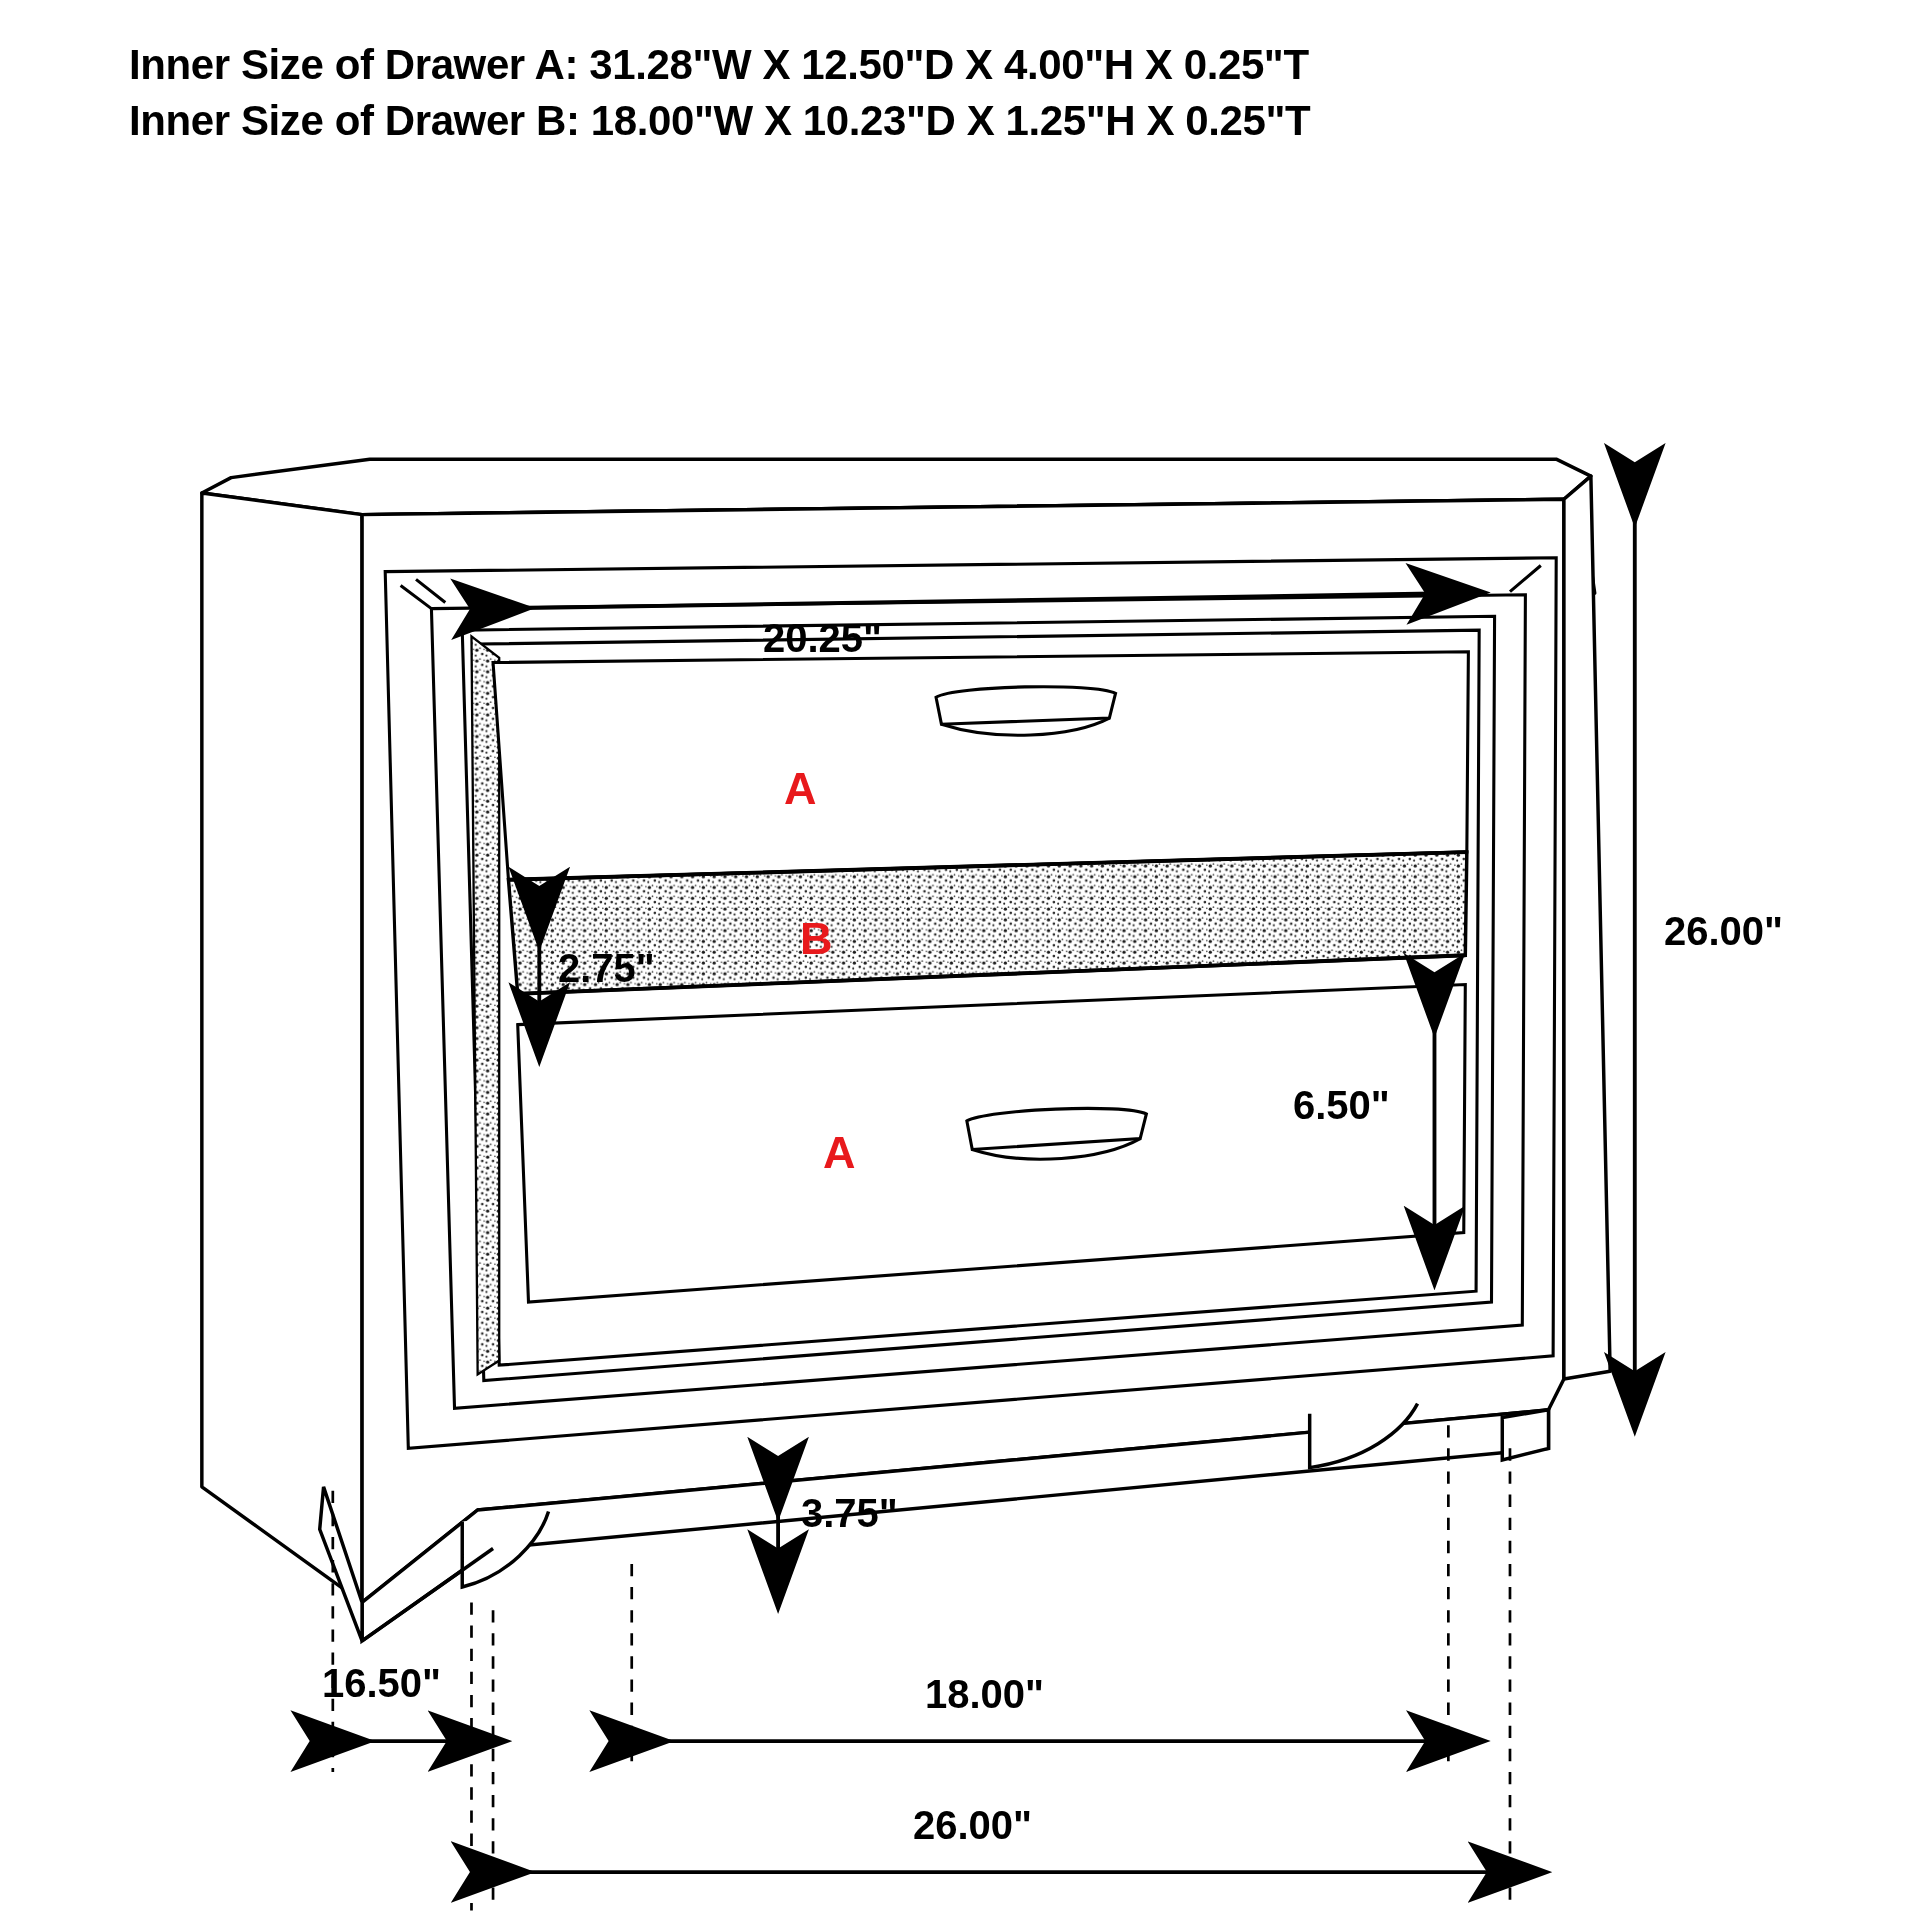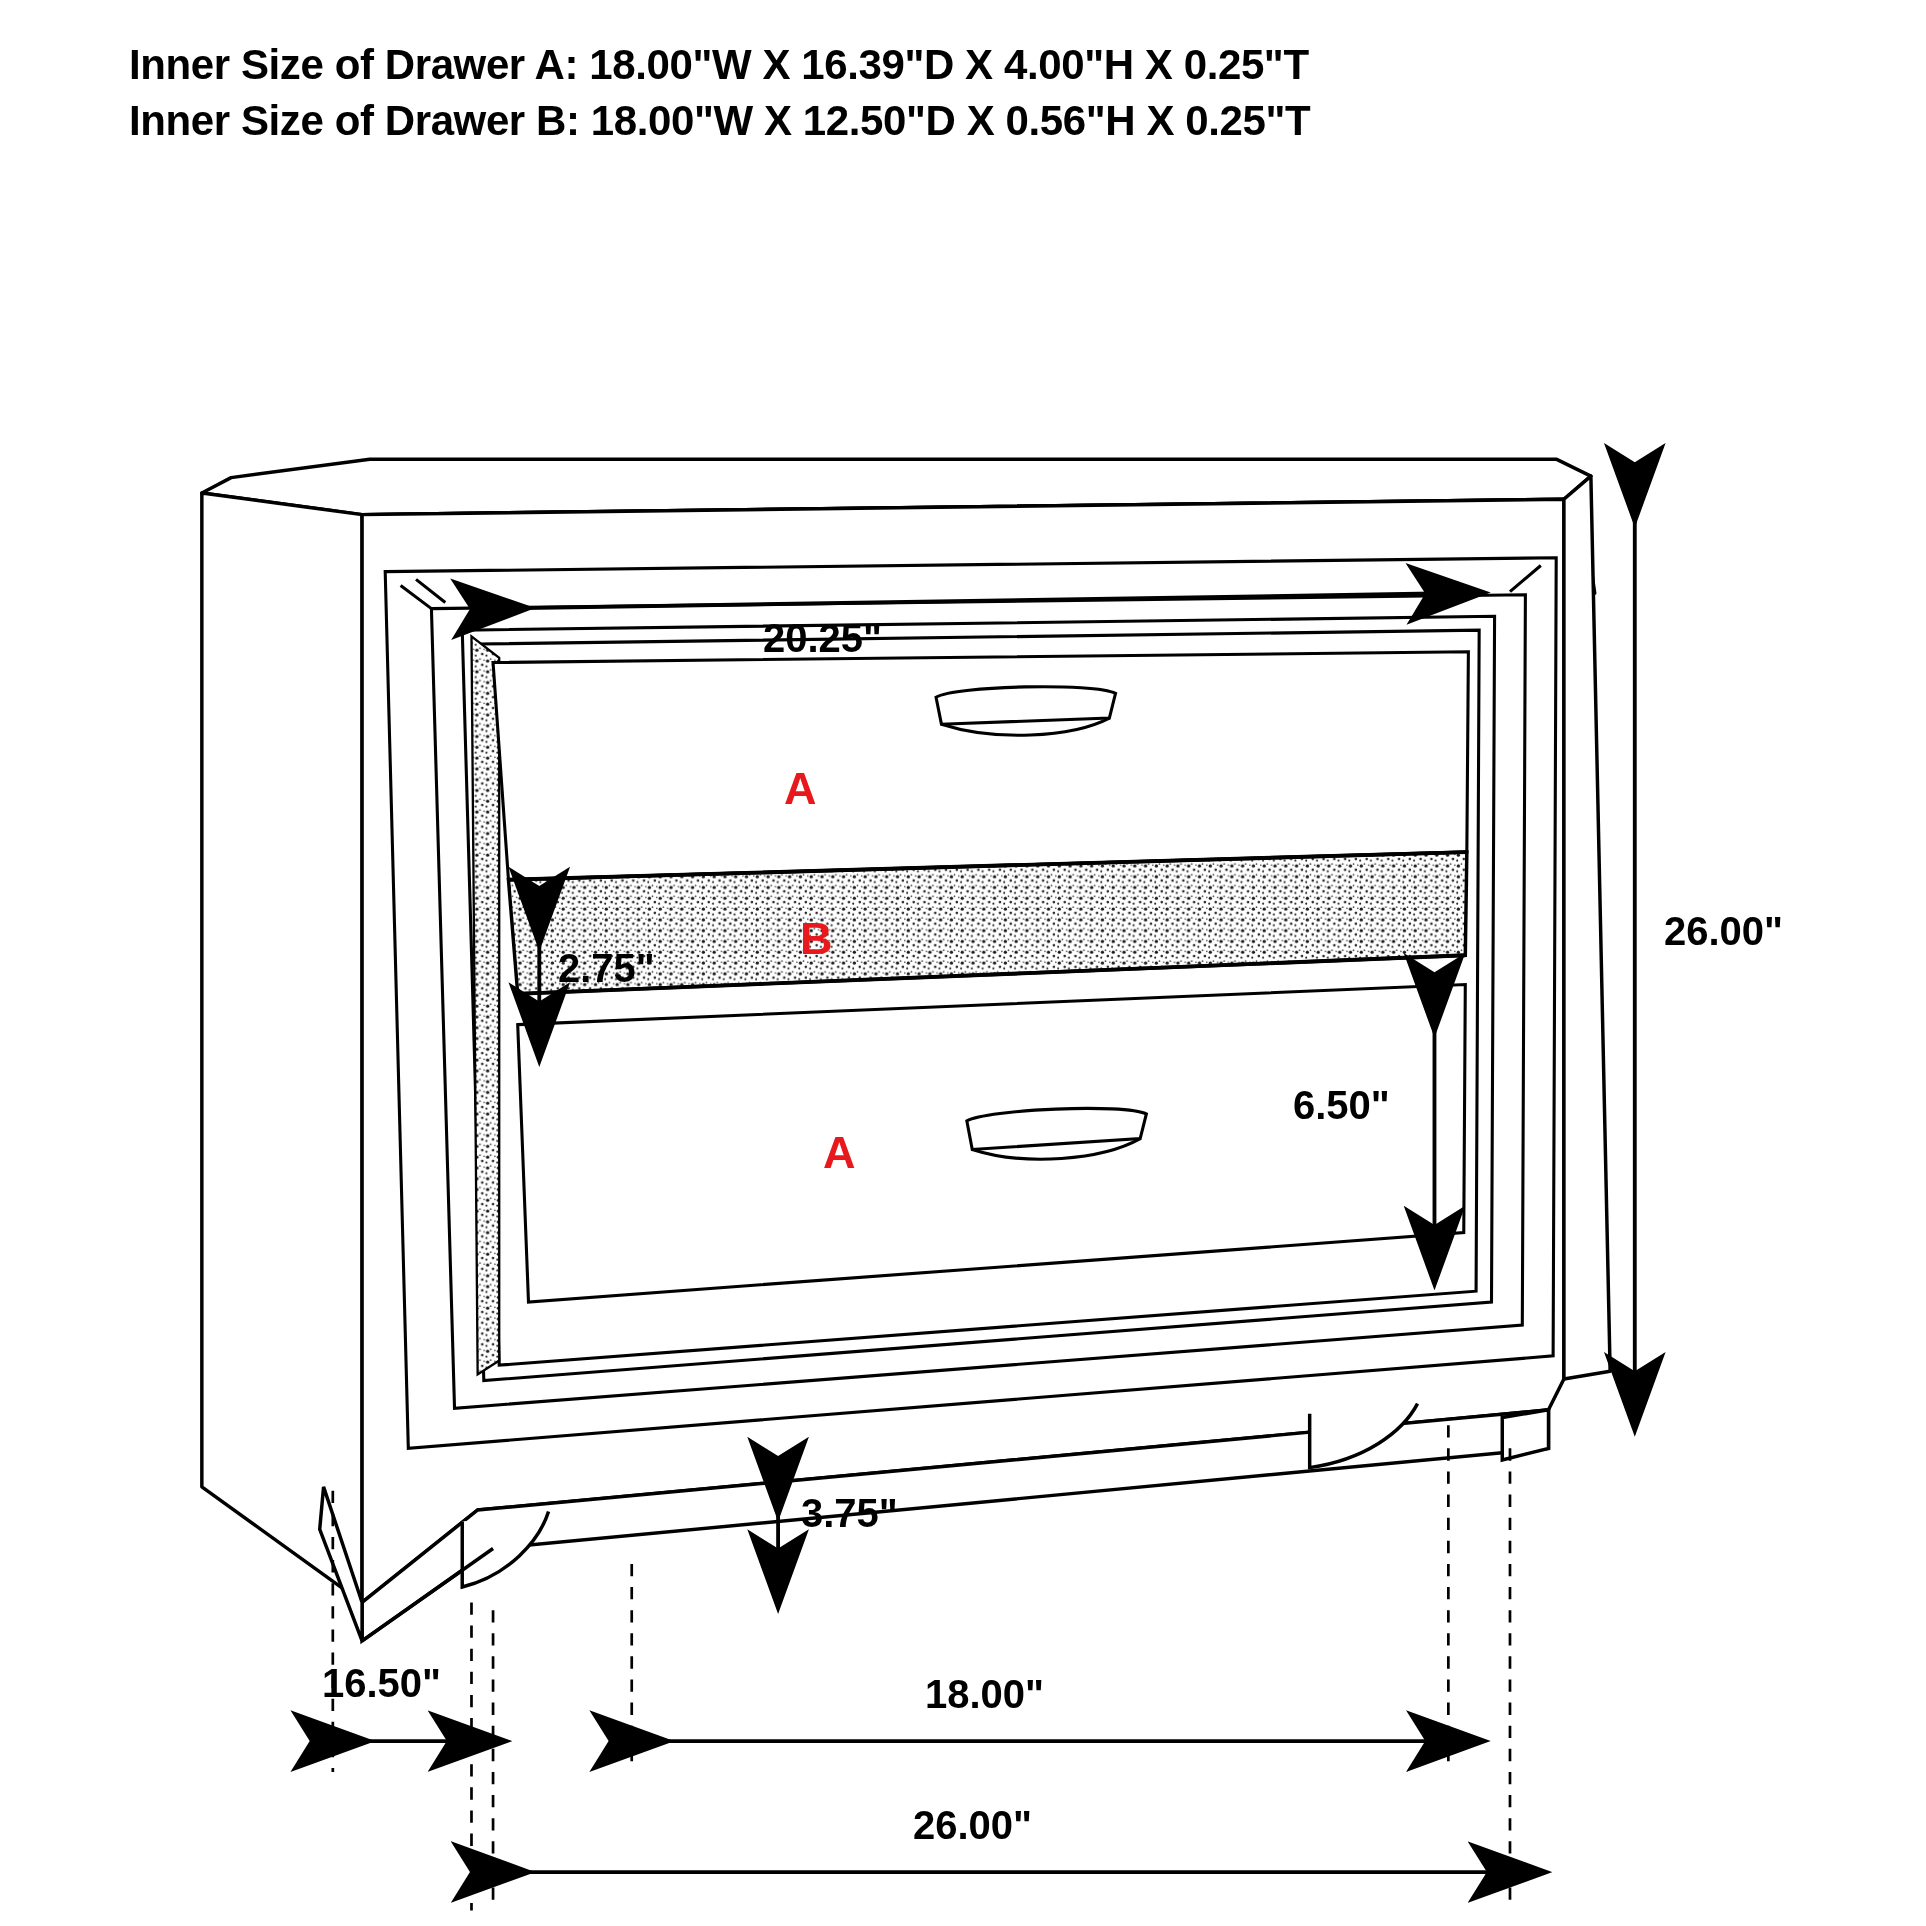--- a/index.html
+++ b/index.html
@@ -10,22 +10,22 @@
   svg{position:absolute;left:0;top:0;}
   .lbl{position:absolute;font-weight:bold;color:#000;white-space:nowrap;}
   .red{color:#e8191c;font-weight:bold;}
 </style>
 </head>
 <body>
 
 <div class="wrap">
 
   <div class="hdr">
-    <div>Inner Size of Drawer A: 18.00"W X 16.39"D X 4.00"H X 0.25"T</div>
-    <div>Inner Size of Drawer B: 18.00"W X 12.50"D X 0.56"H X 0.25"T</div>
+    <div>Inner Size of Drawer A: 31.28"W X 12.50"D X 4.00"H X 0.25"T</div>
+    <div>Inner Size of Drawer B: 18.00"W X 10.23"D X 1.25"H X 0.25"T</div>
   </div>
 
   <svg width="1926" height="1926" viewBox="0 0 2500 2500">
     <defs>
       <pattern id="speck" width="14" height="14" patternUnits="userSpaceOnUse">
         <rect width="14" height="14" fill="#ffffff"></rect>
         <circle cx="3" cy="4" r="2.1" fill="#1a1a1a"></circle>
         <circle cx="10" cy="9" r="1.7" fill="#2b2b2b"></circle>
         <circle cx="7" cy="1.5" r="1.1" fill="#444"></circle>
         <circle cx="12.5" cy="3" r="1.0" fill="#333"></circle>

